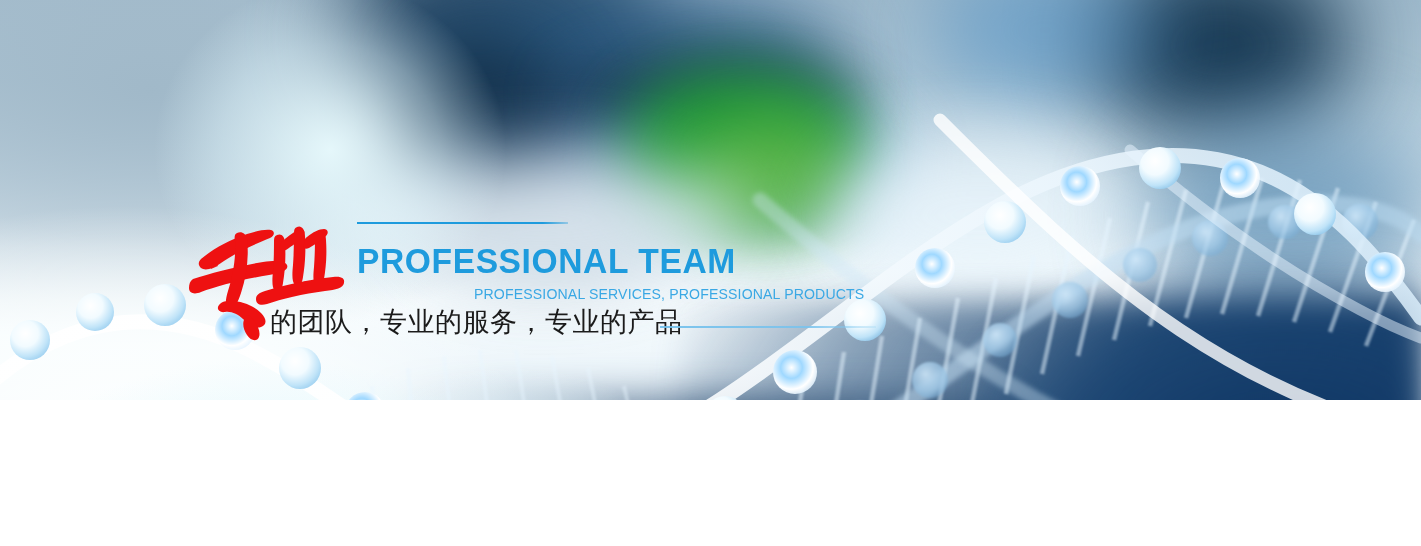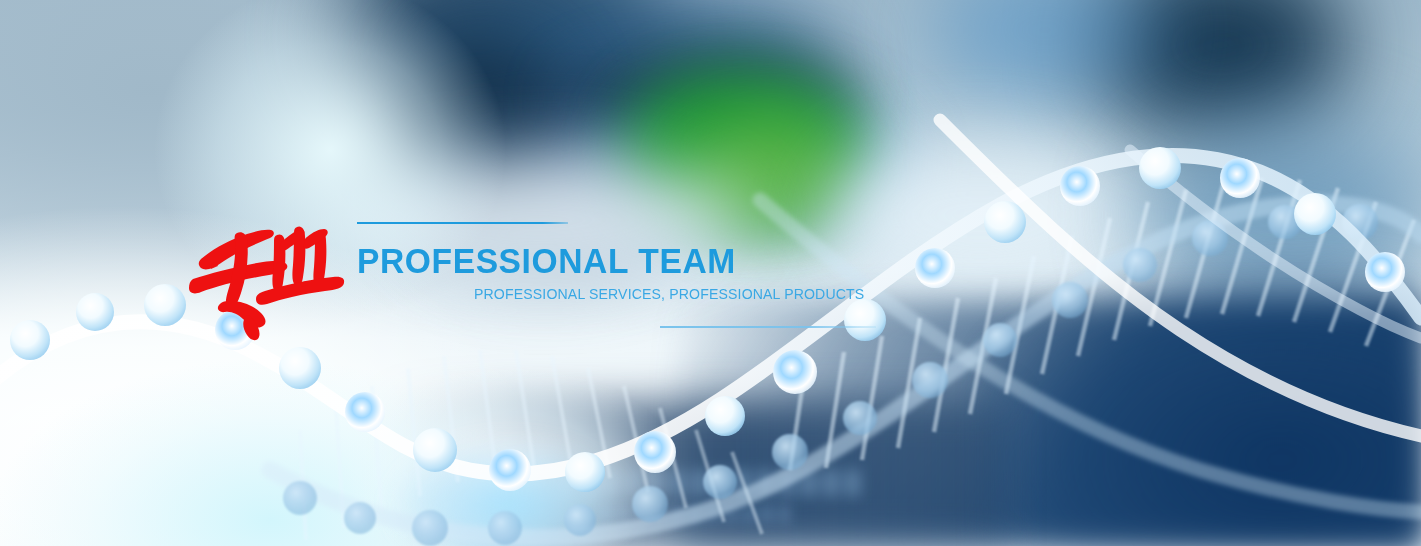--- a/index.html
+++ b/index.html
@@ -1,21 +1,21 @@
 <!DOCTYPE html>
 <html><head>
 <meta charset="utf-8">
 <style>
   html,body{margin:0;padding:0;background:#fff;}
   body{font-family:"Liberation Sans",sans-serif;}
 
   #banner{
     position:relative;
     width:1421px;
-    height:546px;
+    height:400px;
     overflow:hidden;
     background:#b9cddb;
   }
 
   
   .bg{position:absolute;inset:0;}
 
   .bg-base{
     background:
       linear-gradient(180deg,#9fbacc 0%, #aac4d4 20%, #cfe0ea 45%, #eef6fa 62%, #f6fbfd 75%, #eaf4fa 100%);
@@ -348,17 +348,18 @@
           <path d="M24,60 l7,-3 l2,4 l-7,3 Z" opacity=".85"></path>
           <path d="M115,78 l6,-2 l2,4 l-6,2 Z" opacity=".85"></path>
         </g>
       </svg>
     </div>
 
     <div class="title-en">PROFESSIONAL TEAM</div>
 
     <div class="subtitle-en">PROFESSIONAL SERVICES, PROFESSIONAL PRODUCTS</div>
 
+    <div class="title-cn">的团队，专业的服务，专业的产品</div>
 
     <div class="rule rule-bottom"></div>
   </div>
 
 </div>
 
 </body></html>

